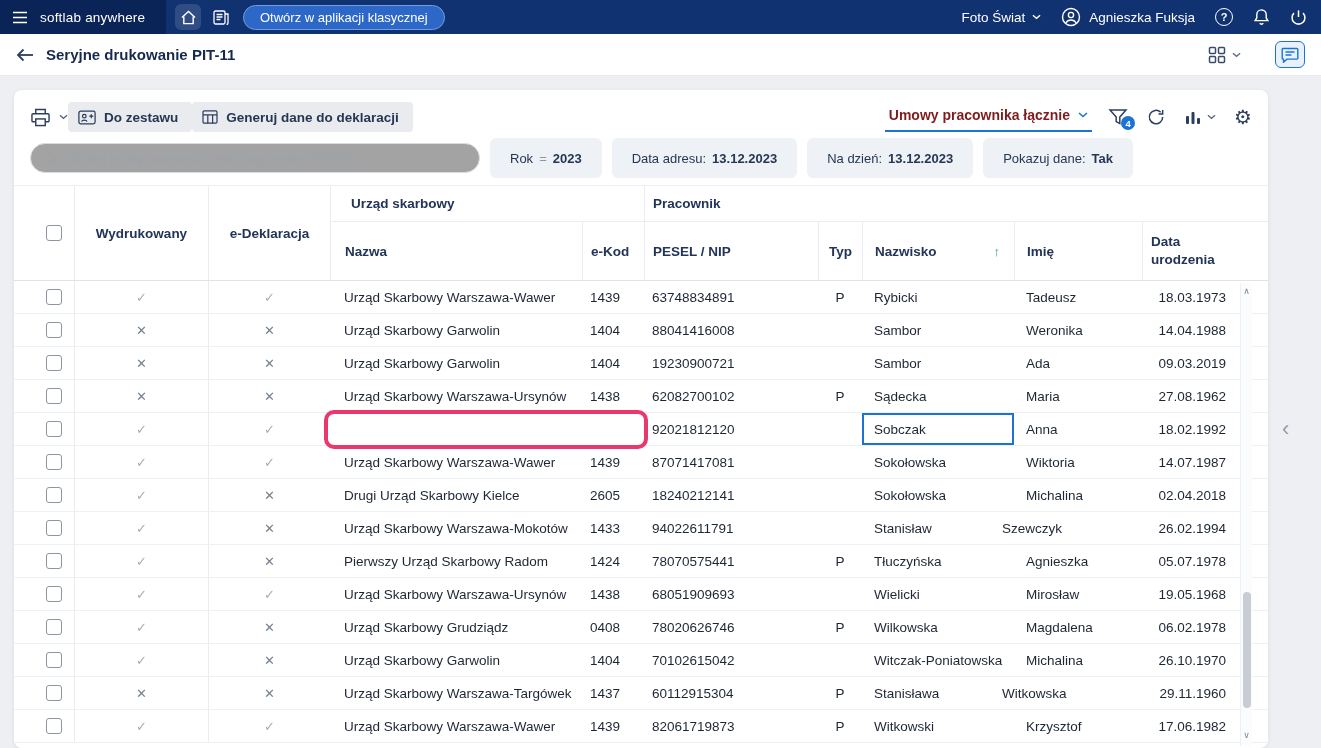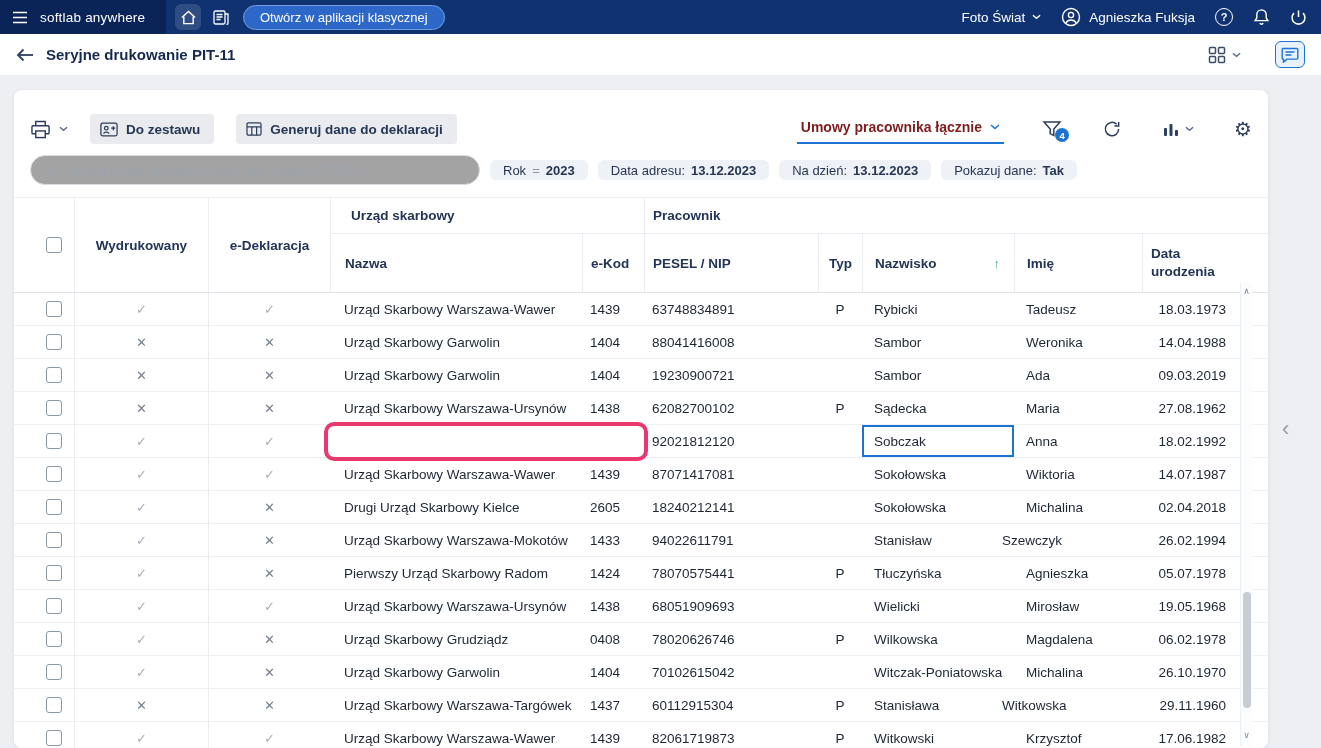--- a/index.html
+++ b/index.html
@@ -27,34 +27,34 @@
   .titlebar { height:42px; background:#fff; display:flex; align-items:center; padding:0 16px; border-bottom:1px solid #e8ebef; }
   .back-btn { margin-right:12px; display:flex; cursor:pointer; }
   .page-title { font-size:15px; font-weight:700; color:#16294e; margin:0; }
   .titlebar-right { margin-left:auto; display:flex; align-items:center; }
   .apps-toggle { display:flex; align-items:center; gap:6px; color:#3a4a68; margin-right:34px; cursor:pointer; }
   .chat-btn { width:30px; height:27px; border:1.5px solid #1b74d3; background:#e9f2fc; border-radius:6px; display:flex; align-items:center; justify-content:center; cursor:pointer; }
 
   
   .card { position:absolute; left:14px; top:90px; width:1254px; height:658px; background:#fff; border-radius:8px; box-shadow:0 1px 4px rgba(16,24,40,.08); overflow:hidden; }
 
-  .toolbar { margin-top:23px; height:32px; padding:0 16px; display:flex; align-items:center; gap:22px; }
+  .toolbar { margin-top:11px; height:32px; padding:0 16px; display:flex; align-items:center; }
   .print-group { display:flex; align-items:center; gap:8px; cursor:pointer; }
   .tb-btn { background:#e9ebee; border:none; border-radius:4px; height:30px; padding:0 14px 0 10px; display:flex; gap:8px; align-items:center; font-size:13.5px; font-weight:600; color:#253754; font-family:inherit; cursor:pointer; white-space:nowrap; }
   .umowy { margin-left:auto; display:flex; align-items:center; gap:8px; padding:4px 4px 7px 4px; border-bottom:2px solid #1b74d3; color:#7f1d1d; font-weight:700; font-size:14px; cursor:pointer; white-space:nowrap;text-align:right; }
   .tool-ic { margin-left:6px; display:flex; position:relative; cursor:pointer; }
   .badge { position:absolute; right:-7px; bottom:-4px; background:#1b74d3; color:#fff; font-size:9.5px; font-weight:700; width:14px; height:14px; border-radius:50%; display:flex; align-items:center; justify-content:center; }
   .gear { font-size:20px; color:#2c3e5d; line-height:1; font-family:"DejaVu Sans", sans-serif; }
   .stats-group { display:flex; align-items:center; gap:5px; }
 
   .filterbar { margin-top:10px; height:30px; padding:0 16px; display:flex; align-items:center; gap:10px; margin-bottom:12px; }
   .search { width:450px; height:30px; border:1px solid #d8dde3; border-radius:15px; display:flex; align-items:center; padding:0 12px; gap:8px; background:#a3a3a3; flex:none; }
   .search input { border:none; outline:none; width:100%; font-size:13px; color:#333; font-family:inherit; background:transparent; }
   .search input::placeholder { color:#9aa3ad; }
-  .chip { background:#eef1f5; border-radius:6px; height:20px; display:flex; align-items:center; padding:0 13px; gap:6px; font-size:13px; color:#253754; white-space:nowrap; cursor:pointer; }
+  .chip { background:#eef1f5; border-radius:6px; height:40px; display:flex; align-items:center; padding:0 20px; gap:6px; font-size:13px; color:#253754; white-space:nowrap; cursor:pointer; }
   .chip b { font-weight:700; }
   .chip-op { color:#8d97a3; }
 
   
   .thead { display:flex; border-top:1px solid #eceff3; border-bottom:1px solid #dfe3e8; background:#fff; font-size:13.5px; font-weight:700; color:#223457; }
   .thead .left-cell { height:94px; display:flex; align-items:center; }
   .c-check { width:60px; padding-left:32px; }
   .c-printed { width:134px; justify-content:center; border-left:1px solid #e9ecf0; }
   .c-edek { width:122px; justify-content:center; border-left:1px solid #e9ecf0; }
   .hright { flex:1; display:flex; flex-direction:column; }

